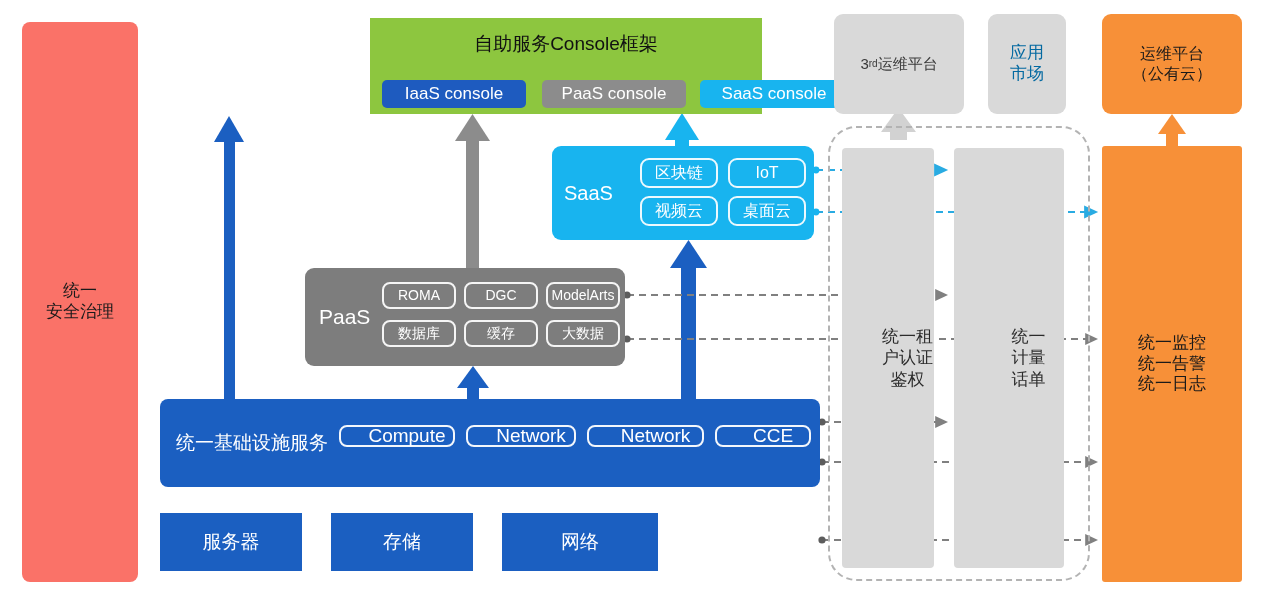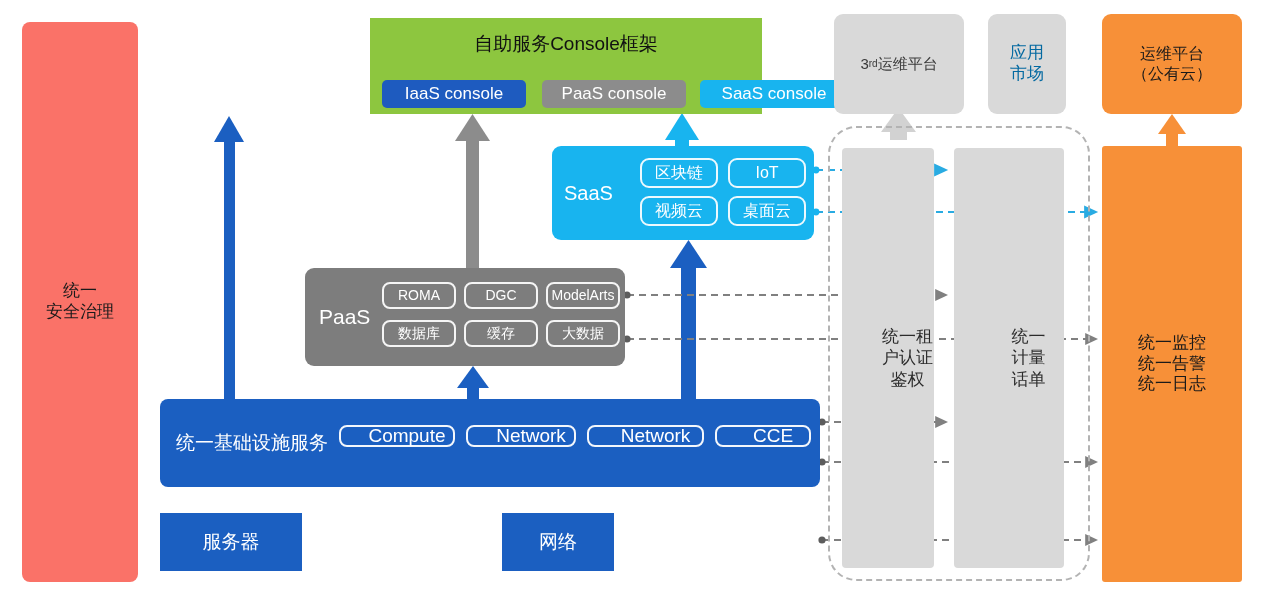--- a/index.html
+++ b/index.html
@@ -169,21 +169,21 @@
   
   .hw{
     top:513px; height:58px;
     background:#1b5fc1;
     color:#ffffff;
     font-size:19px;
     border-radius:0;
   }
   #hw0{ left:160px; width:142px; }
   #hw1{ left:331px; width:142px; }
-  #hw2{ left:502px; width:112px; }
+  #hw2{ left:502px; width:156px; }
   #hw3{ left:674px; width:146px; }
 
   
   #dashbox{
     position:absolute;
     left:828px; top:126px; width:262px; height:455px;
     border:2px dashed #b3b3b3;
     border-radius:28px;
     box-sizing:border-box;
   }
@@ -349,15 +349,16 @@
 
   <div class="box" id="infra">
     <div class="layer-label">统一基础设施服务</div>
     <div class="minichip c1">Compute</div>
     <div class="minichip c2">Network</div>
     <div class="minichip c3">Network</div>
     <div class="minichip c4">CCE</div>
   </div>
 
   <div class="box hw" id="hw0">服务器</div>
+  <div class="box hw" id="hw1">存储</div>
   <div class="box hw" id="hw2">网络</div>
 
 </div>
 
 </body></html>

